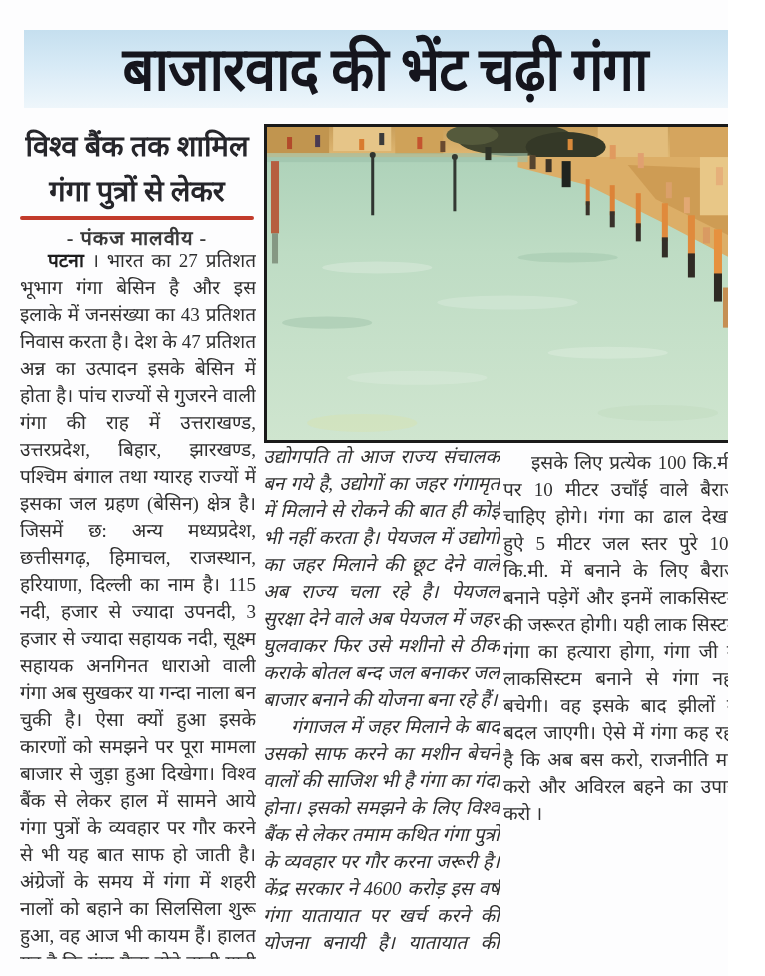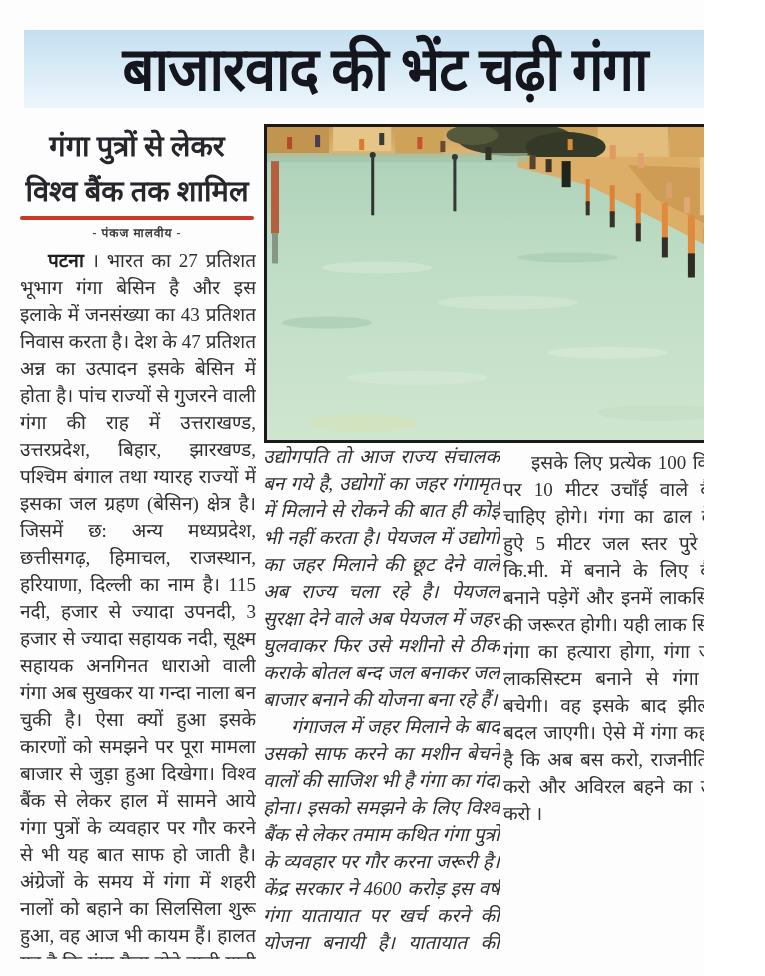--- a/index.html
+++ b/index.html
@@ -1,18 +1,18 @@
 <!DOCTYPE html>
 <html lang="hi"><head>
 <meta charset="utf-8">
 <style>
   html,body{margin:0;padding:0;background:#ffffff;}
   .page{
     position:relative;width:704px;height:976px;background:#fdfdfe;
-    font-family:"Liberation Serif","DejaVu Serif",serif;overflow:hidden;
+    font-family:"Liberation Serif","DejaVu Serif",serif;overflow:hidden;padding-left:24px;
   }
   
   .headline-band{
     position:absolute;left:24px;top:30px;width:722px;height:78px;
     background:linear-gradient(180deg,#c5dfef 0%,#d7eaf6 45%,#eef6fb 100%);
     display:flex;align-items:center;justify-content:center;overflow:hidden;
   }
   .headline-text{
     font-size:56px;font-weight:700;color:#15151d;letter-spacing:-1px;
     white-space:nowrap;line-height:1;transform:scaleY(1.08);
@@ -21,21 +21,21 @@
   .standfirst{
     position:absolute;left:18px;top:124px;width:238px;text-align:center;
     font-weight:700;color:#26262b;font-size:29px;line-height:45px;
   }
   .red-rule{
     position:absolute;left:20px;top:216px;width:234px;height:4px;
     background:#c23b2b;border-radius:2px;
   }
   .byline{
     position:absolute;left:18px;top:224px;width:238px;text-align:center;
-    font-weight:700;font-size:12px;color:#3a3a3a;letter-spacing:1px;
+    font-weight:700;font-size:20px;color:#3a3a3a;letter-spacing:1px;
   }
   
   .photo-frame{
     position:absolute;left:264px;top:124px;width:472px;height:319px;
     border:3px solid #1a1a1a;box-sizing:border-box;background:#c0dcc6;
   }
   .photo-frame svg{display:block;width:100%;height:100%;}
   
   .col{
     position:absolute;text-align:justify;color:#2e2e2e;
@@ -51,22 +51,22 @@
 </head>
 <body>
 
 <div class="page">
 
   <div class="headline-band">
     <div class="headline-text">बाजारवाद की भेंट चढ़ी गंगा</div>
   </div>
 
   <div class="standfirst">
+    <div>विश्व बैंक तक शामिल</div>
     <div>गंगा पुत्रों से लेकर</div>
-    <div>विश्व बैंक तक शामिल</div>
   </div>
   <div class="red-rule"></div>
   <div class="byline">- पंकज मालवीय -</div>
 
   <div class="photo-frame">
     <svg viewBox="0 0 465 312" preserveAspectRatio="none" aria-hidden="true">
       <defs>
         <linearGradient id="gw" x1="0" y1="0" x2="0" y2="1">
           <stop offset="0" stop-color="#a9cfb6"></stop>
           <stop offset="0.4" stop-color="#bedcc4"></stop>

